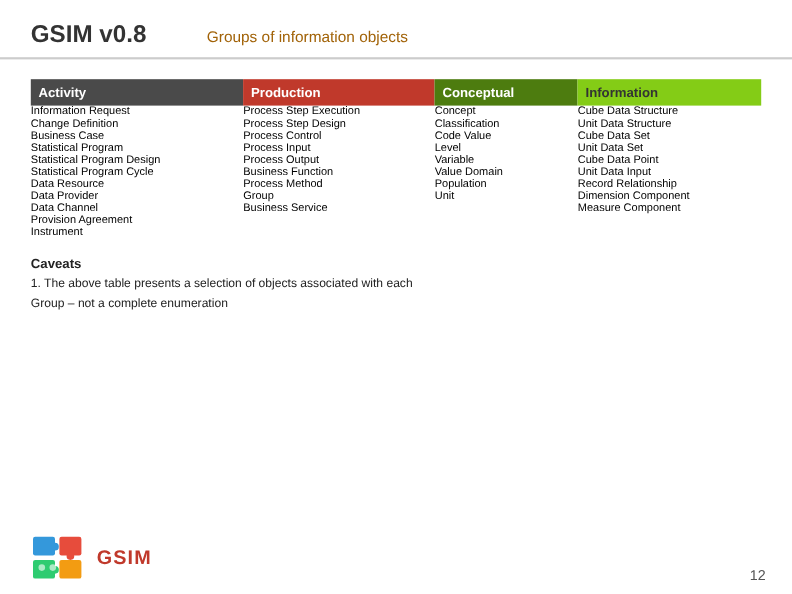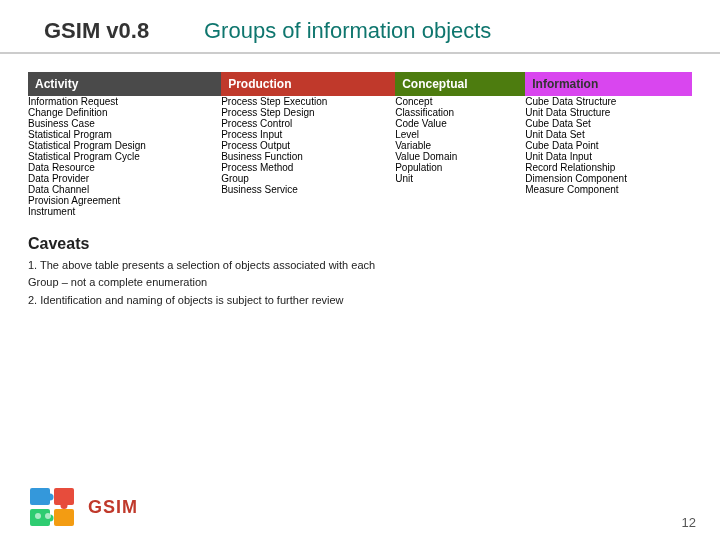--- a/index.html
+++ b/index.html
@@ -7,33 +7,33 @@
       width: 720px;
       height: 540px;
       background: #fff;
       font-family: Arial, sans-serif;
       overflow: hidden;
       position: relative;
     }
     .header {
       display: flex;
       align-items: baseline;
-      padding: 18px 28px 8px 44px;
+      padding: 18px 28px 8px 28px;
       border-bottom: 2px solid #ccc;
     }
     .header-title {
       font-size: 22px;
       font-weight: bold;
       color: #333;
       margin-right: 30px;
       min-width: 130px;
     }
     .header-subtitle {
-      font-size: 22px;
-      color: #0f766e;
+      font-size: 14px;
+      color: #a16207;
       font-weight: normal;
     }
     .content {
       padding: 18px 28px 8px 28px;
     }
     .table-container {
       width: 100%;
     }
     table {
       width: 100%;
@@ -43,30 +43,30 @@
     .col-header-row th {
       font-size: 12px;
       font-weight: bold;
       padding: 5px 7px;
       color: #fff;
       text-align: left;
     }
     .col-activity { background: #4a4a4a; color: #fff; }
     .col-production { background: #c0392b; color: #fff; }
     .col-conceptual { background: #4d7c0f; color: #fff; }
-    .col-information { background: #d946ef; color: #333 !important; }
+    .col-information { background: #84cc16; color: #333 !important; }
     .caveats {
       margin-top: 14px;
       font-size: 11px;
       color: #222;
       line-height: 1.6;
     }
     .caveats-title {
       font-weight: bold;
-      font-size: 16px;
+      font-size: 12px;
     }
     .footer {
       position: absolute;
       bottom: 10px;
       right: 24px;
       font-size: 13px;
       color: #555;
     }
     .logo-area {
       position: absolute;
@@ -174,21 +174,20 @@
       <td class="cell-empty-information">&nbsp;</td>
     </tr>
         </tbody>
     </table>
   </div>
 
   <div class="caveats">
     <div class="caveats-title">Caveats</div>
     <div>1. The above table presents a selection of objects associated with each</div>
     <div>Group – not a complete enumeration</div>
-    <div>2. Identification and naming of objects is subject to further review</div>
   </div>
 </div>
 
 <div class="logo-area">
   <svg class="puzzle-icon" viewBox="0 0 54 42" xmlns="http://www.w3.org/2000/svg">
 
     <rect x="2" y="2" width="20" height="17" rx="2" fill="#3498db"></rect>
     <rect x="26" y="2" width="20" height="17" rx="2" fill="#e74c3c"></rect>
     <rect x="2" y="23" width="20" height="17" rx="2" fill="#2ecc71"></rect>
     <rect x="26" y="23" width="20" height="17" rx="2" fill="#f39c12"></rect>

